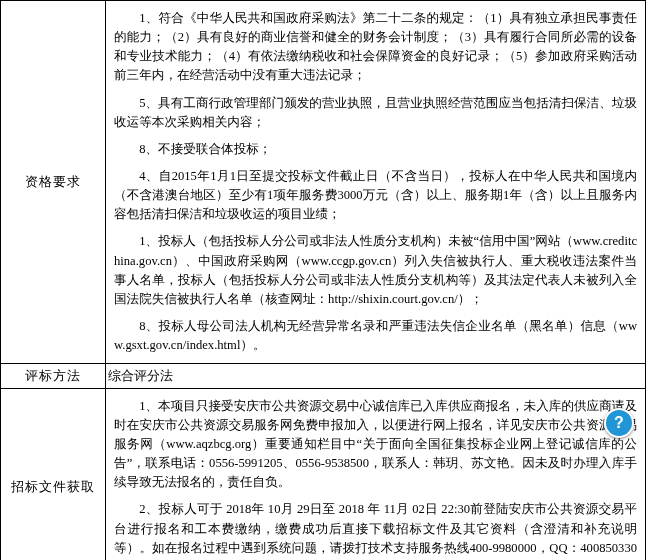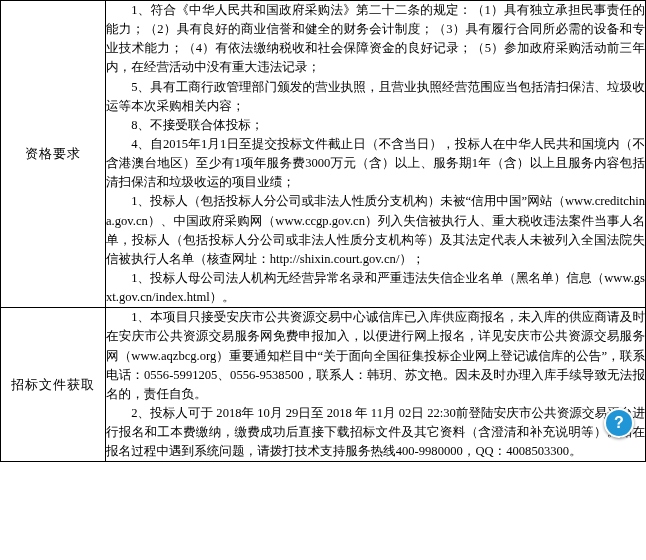--- a/index.html
+++ b/index.html
@@ -36,21 +36,21 @@
   .content-cell {
     padding: 3px 6px 4px 6px;
     vertical-align: top;
   }
   .para {
     font-size: 12.6px;
     line-height: 1.52;
     text-align: justify;
     text-justify: inter-ideograph;
     text-indent: 2em;
-    margin: 0;
+    margin: 8px;
     word-break: break-all;
   }
   .simple-line {
     font-size: 13px;
     line-height: 1.5;
     margin: 0;
     padding: 2px 0 2px 2px;
   }
   
   .help-bubble {
@@ -86,21 +86,27 @@
   <table class="doc-table">
     <tbody>
       <tr>
         <td class="label-cell">资格要求</td>
         <td class="content-cell">
           <p class="para">1、符合《中华人民共和国政府采购法》第二十二条的规定：（1）具有独立承担民事责任的能力；（2）具有良好的商业信誉和健全的财务会计制度；（3）具有履行合同所必需的设备和专业技术能力；（4）有依法缴纳税收和社会保障资金的良好记录；（5）参加政府采购活动前三年内，在经营活动中没有重大违法记录；</p>
           <p class="para">5、具有工商行政管理部门颁发的营业执照，且营业执照经营范围应当包括清扫保洁、垃圾收运等本次采购相关内容；</p>
           <p class="para">8、不接受联合体投标；</p>
           <p class="para">4、自2015年1月1日至提交投标文件截止日（不含当日），投标人在中华人民共和国境内（不含港澳台地区）至少有1项年服务费3000万元（含）以上、服务期1年（含）以上且服务内容包括清扫保洁和垃圾收运的项目业绩；</p>
           <p class="para">1、投标人（包括投标人分公司或非法人性质分支机构）未被“信用中国”网站（www.creditchina.gov.cn）、中国政府采购网（www.ccgp.gov.cn）列入失信被执行人、重大税收违法案件当事人名单，投标人（包括投标人分公司或非法人性质分支机构等）及其法定代表人未被列入全国法院失信被执行人名单（核查网址：http://shixin.court.gov.cn/）；</p>
-          <p class="para">1、投标人母公司法人机构无经营异常名录和严重违法失信企业名单（黑名单）信息（www.gsxt.gov.cn/index.html）。</p>
+          <p class="para">8、投标人母公司法人机构无经营异常名录和严重违法失信企业名单（黑名单）信息（www.gsxt.gov.cn/index.html）。</p>
+        </td>
+      </tr>
+      <tr>
+        <td class="label-cell">评标方法</td>
+        <td class="content-cell">
+          <p class="simple-line">综合评分法</p>
         </td>
       </tr>
       <tr>
         <td class="label-cell">招标文件获取</td>
         <td class="content-cell">
           <p class="para">1、本项目只接受安庆市公共资源交易中心诚信库已入库供应商报名，未入库的供应商请及时在安庆市公共资源交易服务网免费申报加入，以便进行网上报名，详见安庆市公共资源交易服务网（www.aqzbcg.org）重要通知栏目中“关于面向全国征集投标企业网上登记诚信库的公告”，联系电话：0556-5991205、0556-9538500，联系人：韩玥、苏文艳。因未及时办理入库手续导致无法报名的，责任自负。</p>
           <p class="para">2、投标人可于 2018年 10月 29日至  2018  年 11月 02日 22:30前登陆安庆市公共资源交易平台进行报名和工本费缴纳，缴费成功后直接下载招标文件及其它资料（含澄清和补充说明等）。如在报名过程中遇到系统问题，请拨打技术支持服务热线400-9980000，QQ：4008503300。</p>
         </td>
       </tr>
     </tbody>

